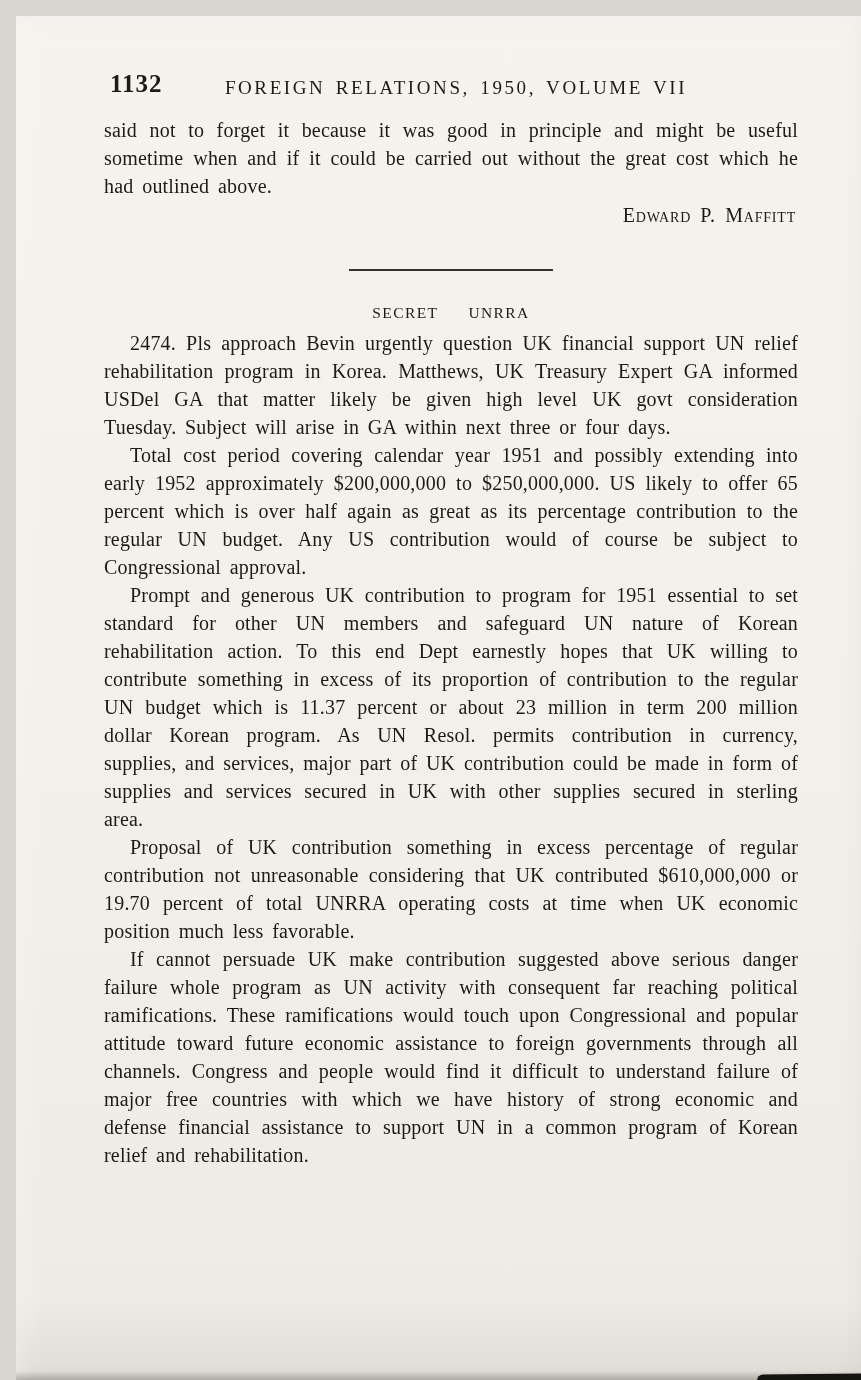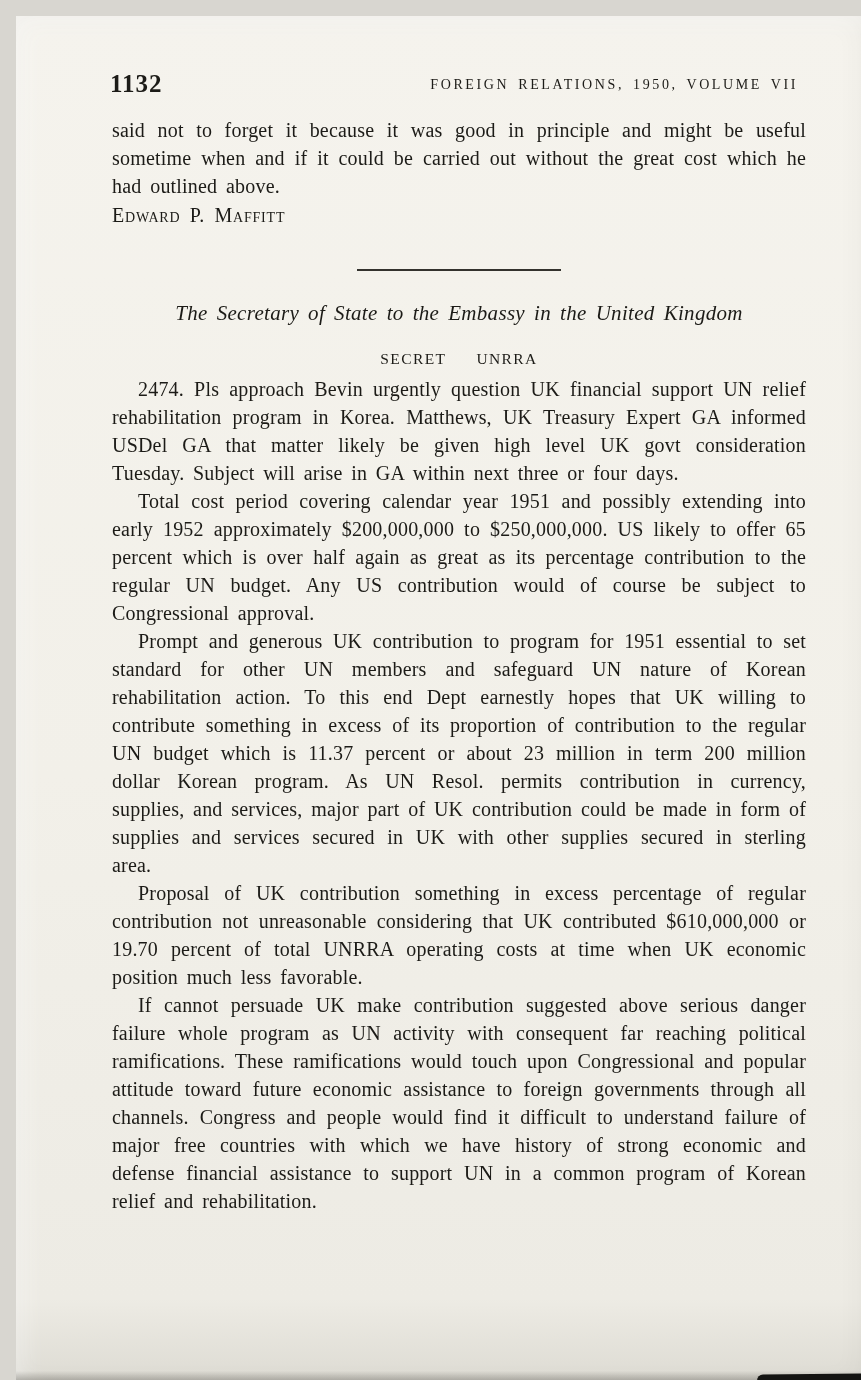--- a/index.html
+++ b/index.html
@@ -33,46 +33,46 @@
     top: 0;
     font-size: 25px;
     font-weight: bold;
     letter-spacing: 1px;
   }
   .head-title {
     position: absolute;
     left: 10px;
     right: 0;
     top: 7px;
-    text-align: right;
-    font-size: 14px;
+    text-align: center;
+    font-size: 19px;
     letter-spacing: 2.6px;
     word-spacing: 3px;
   }
 
   
   .text-block {
     position: absolute;
     top: 100px;
-    left: 96px;
+    left: 88px;
     width: 694px;
     font-size: 20px;
     line-height: 28px;
     text-align: justify;
     word-spacing: 3.5px;
     letter-spacing: 0.2px;
   }
   .text-block p {
     margin: 0;
     text-indent: 26px;
   }
   .text-block p.noindent { text-indent: 0; }
 
   .signature {
-    text-align: left;
+    text-align: right;
     text-indent: 0 !important;
     font-variant: small-caps;
     letter-spacing: 0.8px;
     padding-right: 2px;
     margin-top: 1px !important;
   }
 
   .rule {
     width: 204px;
     height: 2px;
@@ -149,21 +149,20 @@
   </div>
 
   <div class="text-block">
 
     <p class="noindent">said not to forget it because it was good in principle and might be useful sometime when and if it could be carried out without the great cost which he had outlined above.</p>
     <p class="signature">Edward P. Maffitt</p>
 
     <div class="rule"></div>
 
 
-    <h2 class="doc-title">The Secretary of State to the Embassy in the United Kingdom</h2>
 
     <div class="dateline">
       <span class="label-sc">SECRET</span>
       <span class="label-sc precedence">UNRRA</span>
     </div>
 
     <p>2474. Pls approach Bevin urgently question UK financial support UN relief rehabilitation program in Korea. Matthews, UK Treasury Expert GA informed USDel GA that matter likely be given high level UK govt consideration Tuesday. Subject will arise in GA within next three or four days.</p>
     <p>Total cost period covering calendar year 1951 and possibly extending into early 1952 approximately $200,000,000 to $250,000,000. US likely to offer 65 percent which is over half again as great as its percentage contribution to the regular UN budget. Any US contribution would of course be subject to Congressional approval.</p>
     <p>Prompt and generous UK contribution to program for 1951 essential to set standard for other UN members and safeguard UN nature of Korean rehabilitation action. To this end Dept earnestly hopes that UK willing to contribute something in excess of its proportion of contribution to the regular UN budget which is 11.37 percent or about 23 million in term 200 million dollar Korean program. As UN Resol. permits contribution in currency, supplies, and services, major part of UK contribution could be made in form of supplies and services secured in UK with other supplies secured in sterling area.</p>
     <p>Proposal of UK contribution something in excess percentage of regular contribution not unreasonable considering that UK contributed $610,000,000 or 19.70 percent of total UNRRA operating costs at time when UK economic position much less favorable.</p>

